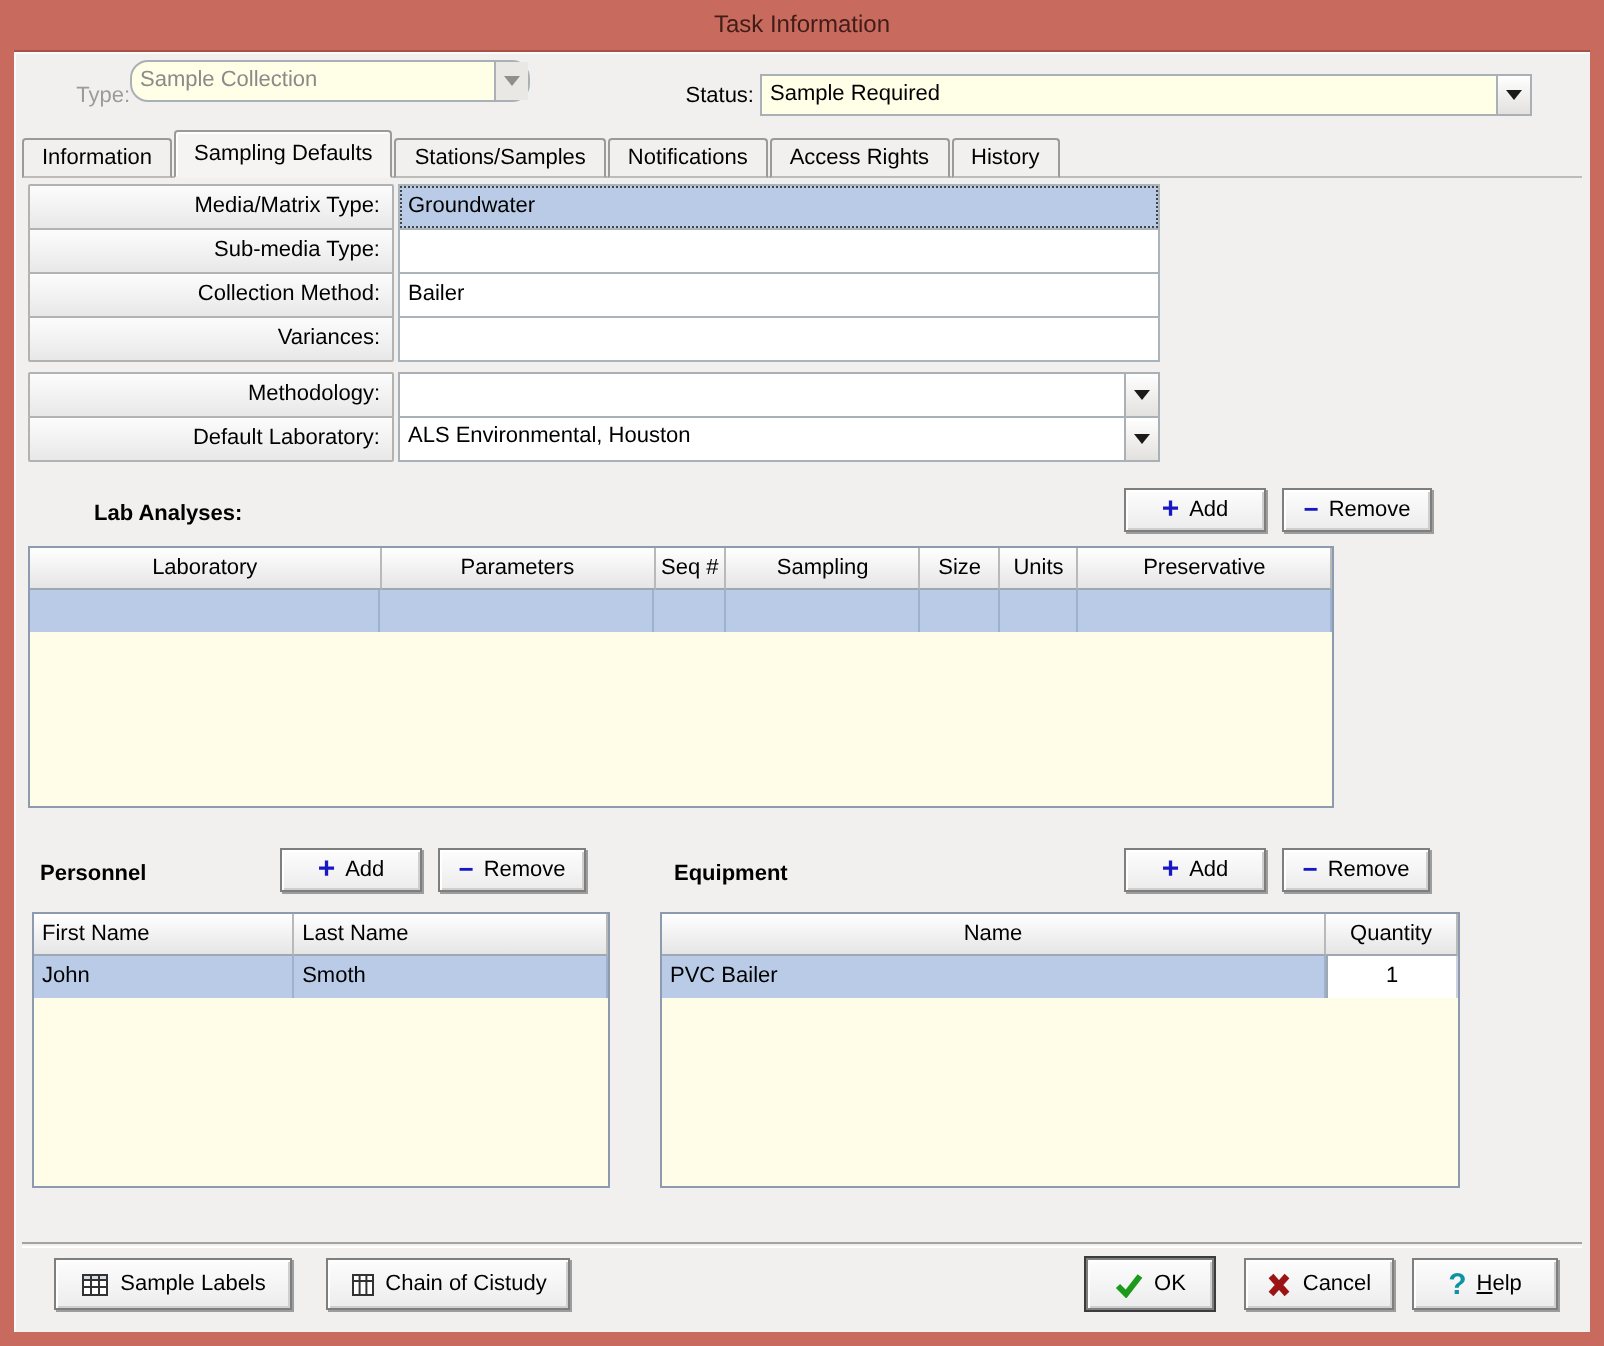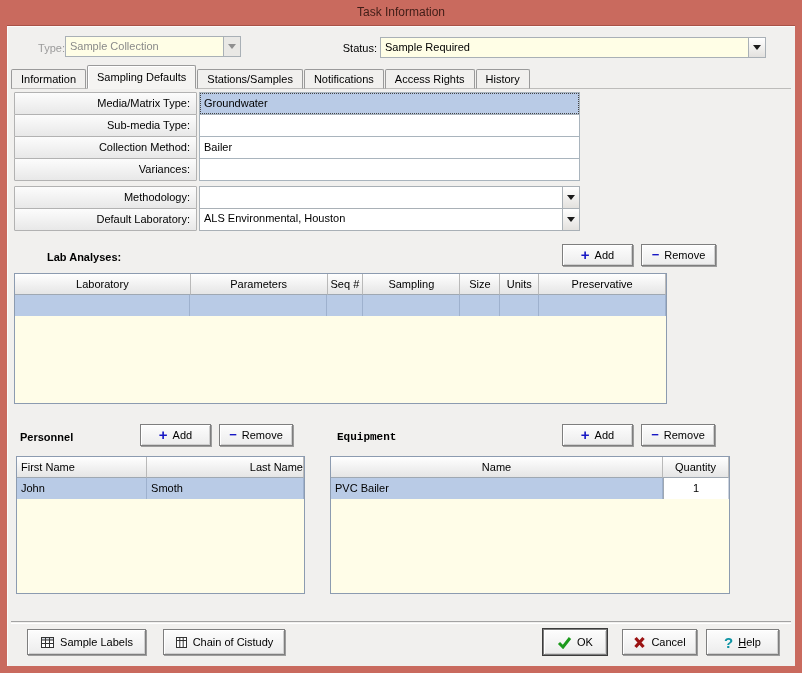--- a/index.html
+++ b/index.html
@@ -114,21 +114,21 @@
   .uln { text-decoration:underline; }
 </style>
 </head>
 <body>
 
 <div class="titlebar">Task Information</div>
 
 <div class="dialog">
 
   <div class="flabel dis" style="left:18px; top:14px; width:40px; text-align:right;">Type:</div>
-  <div class="combo disabled" style="left:58px; top:10px; width:176px;">
+  <div class="combo disabled" style="left:58px; top:4px; width:200px;border-radius:9px;">
     <div class="val">Sample Collection</div>
     <div class="arrow">
         <i></i>
       </div>
   </div>
 
   <div class="flabel" style="left:328px; top:14px; width:42px; text-align:right;">Status:</div>
   <div class="combo" style="left:373px; top:11px; width:386px;">
     <div class="val">Sample Required</div>
     <div class="arrow">
@@ -221,30 +221,30 @@
     <span class="pm">+</span>
     <span>Add</span>
   </div>
   <div class="btn3d" style="left:212px; top:398px; width:74px;">
     <span class="pm minus">−</span>
     <span>Remove</span>
   </div>
   <div class="dtable" style="left:9px; top:430px; width:289px; height:138px;" id="perstable">
       <div class="thead" style="height: 21px;">
         <div class="th left" style="width: 131px;">First Name</div>
-        <div class="th left" style="width: 158px; text-align: right;">Last Name</div>
+        <div class="th left" style="width: 158px;">Last Name</div>
       </div>
       <div class="trow" style="height: 21px;">
         <div class="td" style="width: 131px;">John</div>
         <div class="td" style="width: 158px;">Smoth</div>
       </div>
       <div class="tfiller"></div>
     </div>
 
-  <div class="sectitle" style="left:330px; top:404px;font-family:Liberation Mono, monospace;">Equipment</div>
+  <div class="sectitle" style="left:330px; top:404px;">Equipment</div>
   <div class="btn3d" style="left:555px; top:398px; width:71px;">
     <span class="pm">+</span>
     <span>Add</span>
   </div>
   <div class="btn3d" style="left:634px; top:398px; width:74px;">
     <span class="pm minus">−</span>
     <span>Remove</span>
   </div>
   <div class="dtable" style="left:323px; top:430px; width:400px; height:138px;" id="equiptable">
       <div class="thead" style="height: 21px;">

